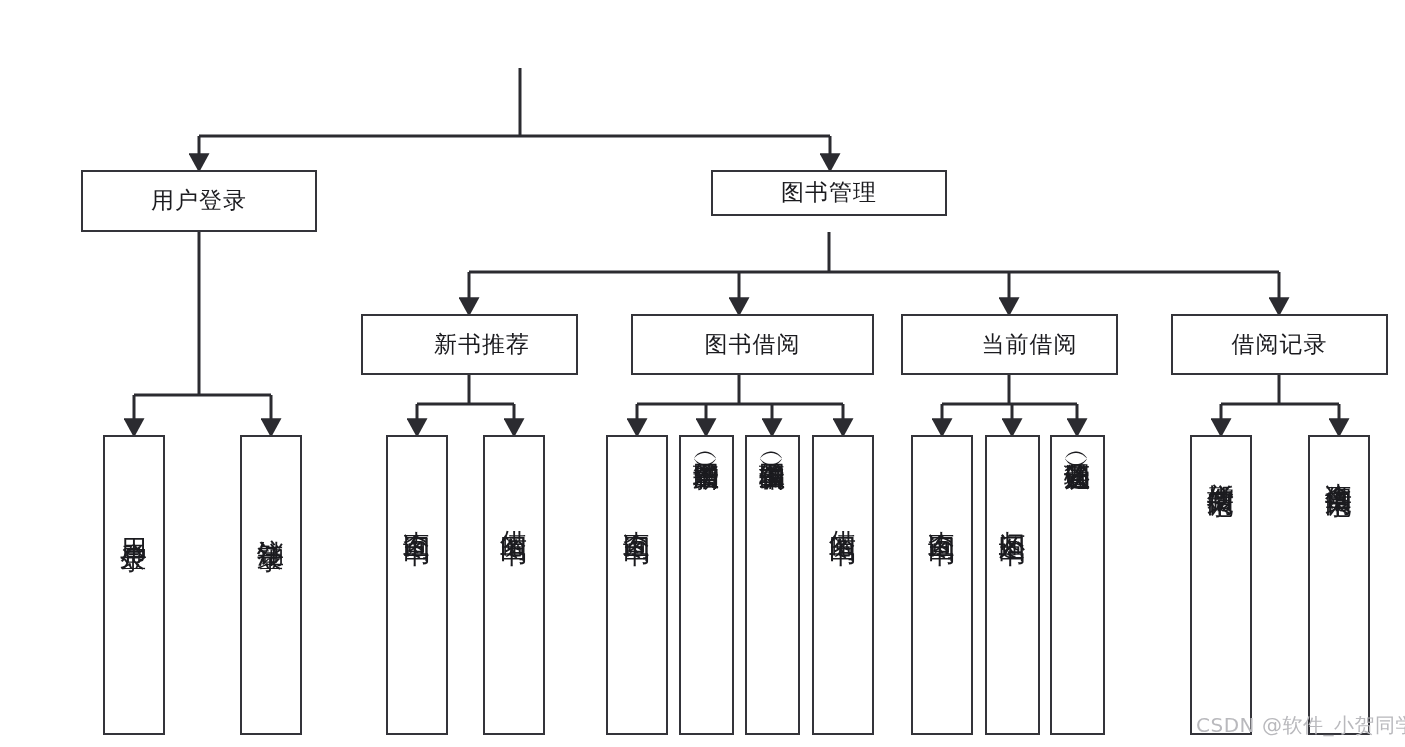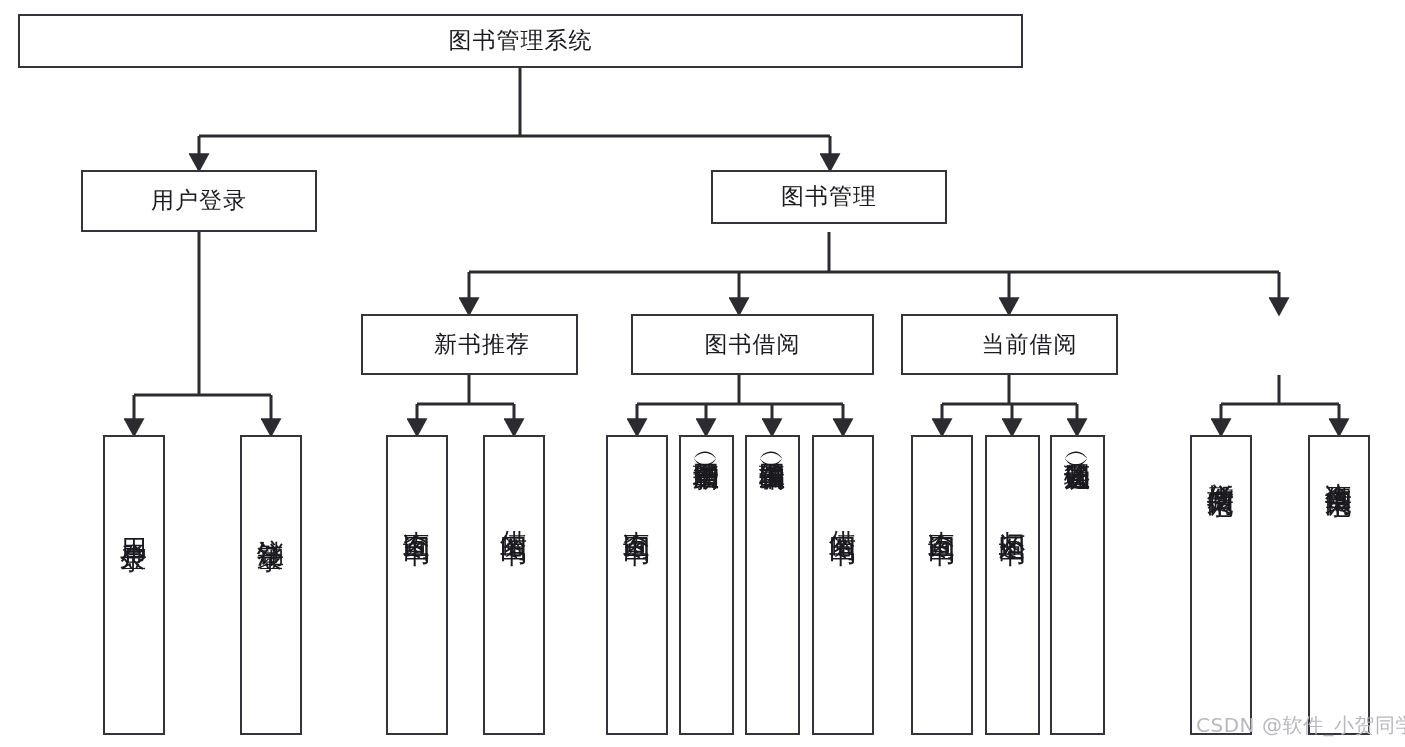--- a/index.html
+++ b/index.html
@@ -123,44 +123,44 @@
       <path d="M 1012 404 L 1012 427" marker-end="url(#arrow)"></path>
       <path d="M 1077 404 L 1077 427" marker-end="url(#arrow)"></path>
 
       <path d="M 1279 375 L 1279 404"></path>
       <path d="M 1221 404 L 1339 404"></path>
       <path d="M 1221 404 L 1221 427" marker-end="url(#arrow)"></path>
       <path d="M 1339 404 L 1339 427" marker-end="url(#arrow)"></path>
     </g>
   </svg>
 
-  <div class="node root horiz" style="left:18px; top:14px; width:1005px; height:54px;">
-    <span class="node-label">图书管理系统</span>
-  </div>
 
   <div class="node horiz" style="left:81px; top:170px; width:236px; height:62px;">
     <span class="node-label">用户登录</span>
   </div>
 
-  <div class="node horiz" style="left:711px; top:170px; width:236px; height:54px;text-align:center;">
+  <div class="node horiz" style="left:711px; top:170px; width:236px; height:46px;text-align:center;">
     <span class="node-label">图书管理</span>
   </div>
 
   <div class="node horiz" style="left:361px; top:314px; width:217px; height:61px;padding-left:25px;">
     <span class="node-label">新书推荐</span>
   </div>
 
   <div class="node horiz" style="left:631px; top:314px; width:243px; height:61px;">
     <span class="node-label">图书借阅</span>
   </div>
 
   <div class="node horiz" style="left:901px; top:314px; width:217px; height:61px;padding-left:40px;">
     <span class="node-label">当前借阅</span>
   </div>
 
+  <div class="node horiz" style="left:1171px; top:314px; width:217px; height:61px;">
+    <span class="node-label">借阅记录</span>
+  </div>
 
   <div class="node vert" style="left:103px; top:435px; width:62px; height:300px; padding-top:80px;">
     <span class="node-label">用户登录</span>
   </div>
 
   <div class="node vert" style="left:240px; top:435px; width:62px; height:300px; padding-top:80px;">
     <span class="node-label">注销登录</span>
   </div>
 
   <div class="node vert" style="left:386px; top:435px; width:62px; height:300px; padding-top:72px;">

